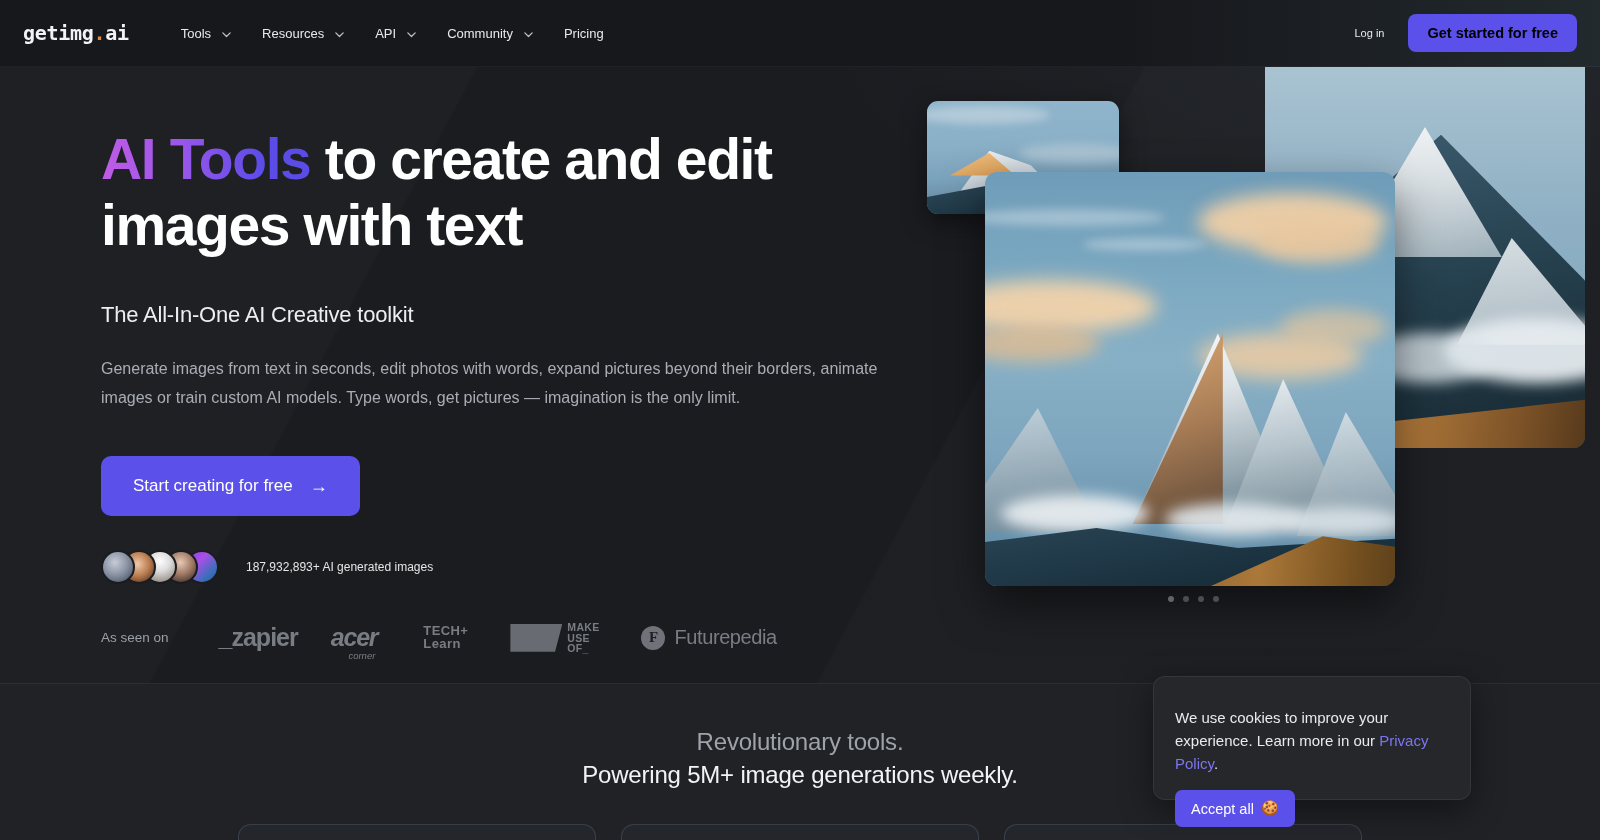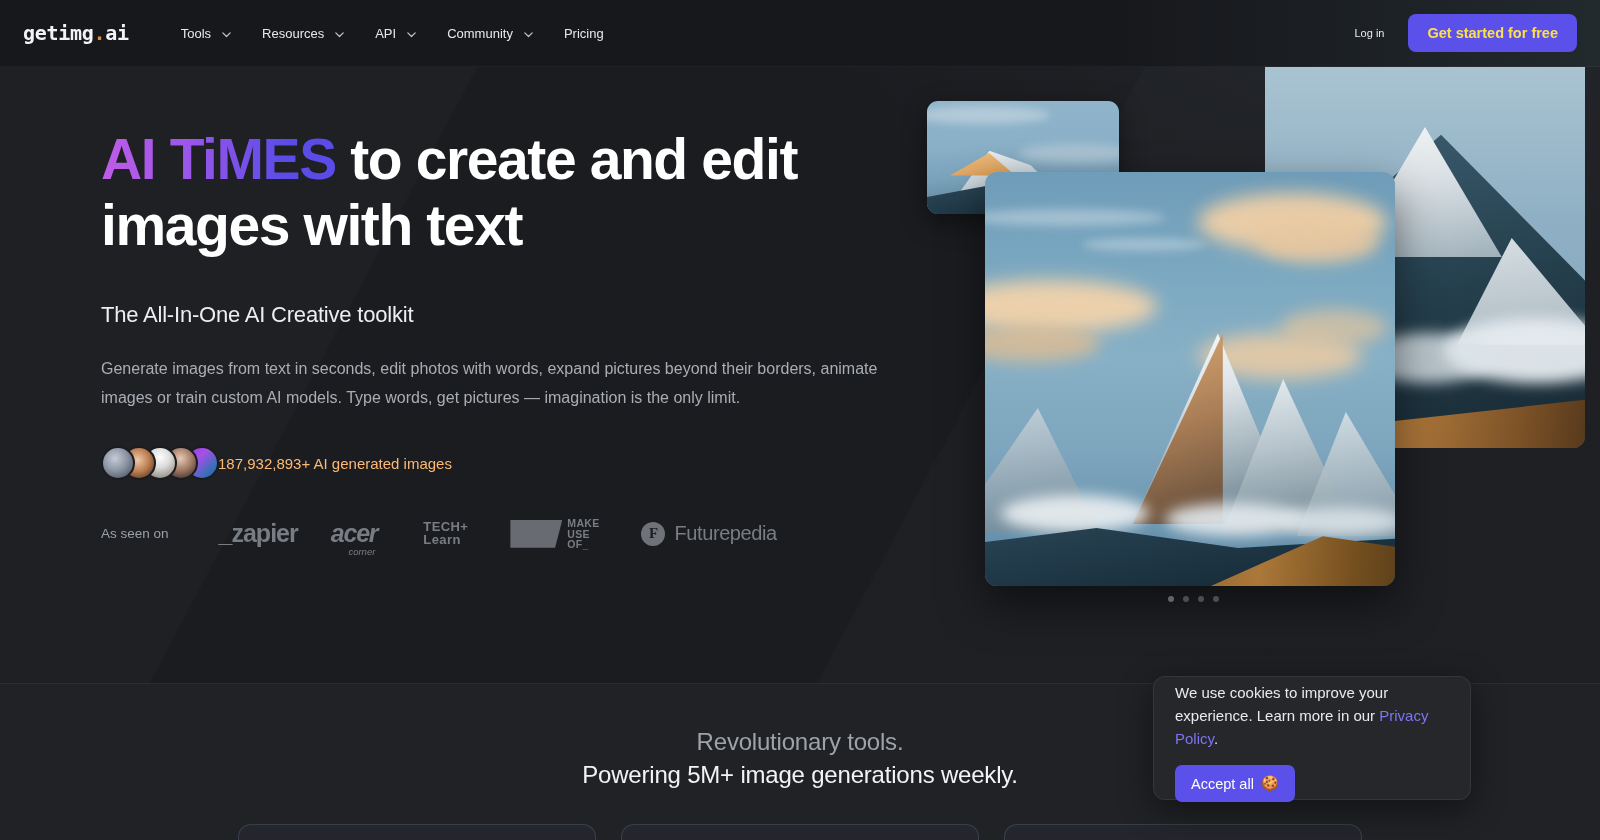--- a/index.html
+++ b/index.html
@@ -57,21 +57,21 @@
     display:flex; align-items:center; gap:10px;
     padding: 8px 14px;
     font-size: 13px; color: #e8e9ec; white-space:nowrap;
     cursor:pointer; border-radius:6px;
   }
   .chev { display:inline-block; width:11px; height:11px; position:relative; top:1px; opacity:.85; }
   .chev svg { display:block; }
   .nav-right { margin-left:auto; display:flex; align-items:center; gap: 8px; margin-right: 23px; }
   .login-link { font-size:11px; color:#e8e9ec; padding:8px 16px; cursor:pointer; white-space:nowrap; }
   .cta-nav {
-    background:#5b51ea; color:#fde047; font-size:14.5px; font-weight:600;
+    background:#5b51ea; color:#000000; font-size:14.5px; font-weight:600;
     padding:11px 19px; border-radius:8px; border:none; cursor:pointer; white-space:nowrap;
     font-family: "Liberation Sans", sans-serif;
   }
 
   
   .hero-left { position:absolute; left:101px; top:126px; width:800px; z-index:12; }
   .headline {
     font-size: 57px; line-height: 66px; font-weight: 700;
     color:#ffffff; letter-spacing:-1.4px;
   }
@@ -104,21 +104,21 @@
     width:34px; height:34px; border-radius:50%;
     border: 2.5px solid #1b1c20;
     margin-right:-13px; position:relative;
     background-size: cover; background-position:center;
   }
   .av1 { background: radial-gradient(circle at 40% 35%, #c6ccd6 0%, #8d96a6 45%, #3b4452 100%); z-index:5;}
   .av2 { background: radial-gradient(circle at 45% 40%, #f0c9a8 0%, #b87a4e 50%, #3a2318 100%); z-index:4;}
   .av3 { background: radial-gradient(circle at 50% 30%, #fdfdfd 0%, #dcdcdc 40%, #7e7466 100%); z-index:3;}
   .av4 { background: radial-gradient(circle at 48% 35%, #e8c9b3 0%, #9b7561 50%, #22201f 100%); z-index:2;}
   .av5 { background: linear-gradient(135deg, #8e3fe0 0%, #a94fe8 35%, #3a6fb8 75%, #2a5f9e 100%); z-index:1;}
-  .proof-text { margin-left: 12px; font-size:15px; color:#fdba74; white-space:nowrap; }
+  .proof-text { margin-left: 40px; font-size:12px; color:#e5e5e5; white-space:nowrap; }
 
   .seen-on { margin-top: 38px; display:flex; align-items:center; }
   .seen-label { font-size:13.5px; color:#9aa0a8; white-space:nowrap; }
   .logos { display:flex; align-items:center; gap: 0px; margin-left: 50px; }
   .brand { color:#8d9299; opacity:.82; display:flex; align-items:center; white-space:nowrap; }
   .b-zapier { font-size:25px; font-weight:700; letter-spacing:-1px; margin-right:33px; }
   .b-acer { font-style:italic; font-size:25px; font-weight:700; letter-spacing:-1.2px; margin-right:46px; position:relative; }
   .b-acer .sub { position:absolute; right:2px; bottom:-9px; font-size:9.5px; font-weight:400; letter-spacing:0px;}
   .b-tech { margin-right:42px; line-height:12.5px; font-size:13px; font-weight:700; letter-spacing:0.4px; display:block; text-align:left;}
   .b-muo { display:flex; align-items:center; margin-right:42px; }
@@ -184,21 +184,21 @@
     border-top-left-radius:13px; border-top-right-radius:13px;
     background: linear-gradient(180deg, rgba(90,110,150,0.07), rgba(60,70,95,0.02));
   }
 
   
   .cookie {
     position:absolute; left:1153px; top:676px; width:318px; height:124px;
     background:#26272b; border:1px solid rgba(255,255,255,0.07);
     border-radius:12px; z-index:60;
     box-shadow: 0 10px 34px rgba(0,0,0,.45);
-    padding: 4px 21px;
+    padding: 29px 21px;
   }
   .cookie-text { font-size:15px; line-height:23px; color:#e9eaec; }
   .cookie-text a { color:#7d75f0; text-decoration:none; cursor:pointer; }
   .cookie-btn {
     margin-top:15px;
     background:#5b51ea; color:#fff; border:none; border-radius:7px;
     font-size:14.5px; font-weight:500; padding:10px 16px; cursor:pointer;
     font-family:"Liberation Sans", sans-serif;
     display:inline-flex; align-items:center; gap:7px;
   }
@@ -313,25 +313,29 @@
       </div>
     </div>
 
     <div class="nav-right">
       <div class="login-link">Log in</div>
       <button class="cta-nav">Get started for free</button>
     </div>
   </div>
 
   <div class="hero-left">
-    <h1 class="headline"><span class="grad-text">AI TiMES</span><span> to create and edit images with text</span></h1>
+    <h1 class="headline"><span class="grad-text">AI Tools</span><span> to create and edit images with text</span></h1>
 
     <div class="subhead">The All-In-One AI Creative toolkit</div>
     <div class="desc">Generate images from text in seconds, edit photos with words, expand pictures beyond their borders, animate images or train custom AI models. Type words, get pictures — imagination is the only limit.</div>
 
+    <button class="cta-main">
+      <span>Start creating for free</span>
+      <span class="arrow">→</span>
+    </button>
 
     <div class="social-proof">
       <div class="avatars">
         <div class="avatar av1"></div>
         <div class="avatar av2"></div>
         <div class="avatar av3"></div>
         <div class="avatar av4"></div>
         <div class="avatar av5"></div>
       </div>
       <div class="proof-text">187,932,893+ AI generated images</div>

